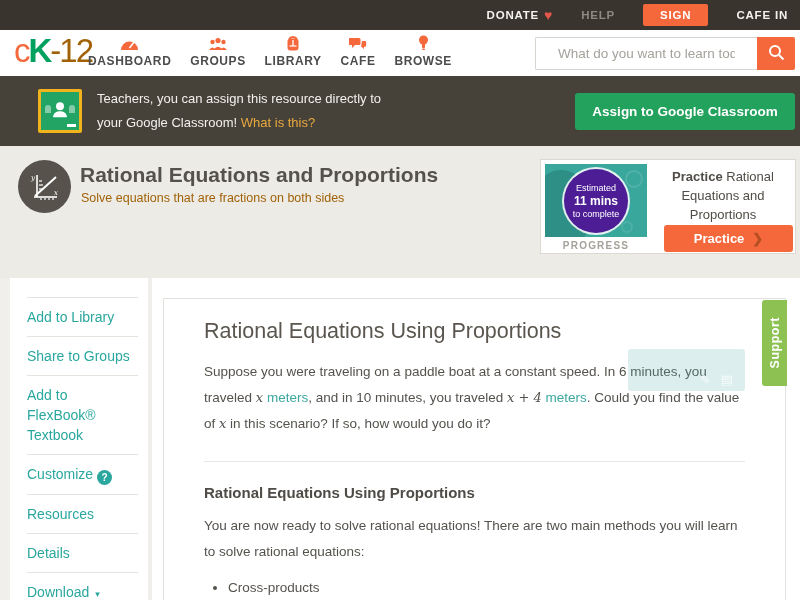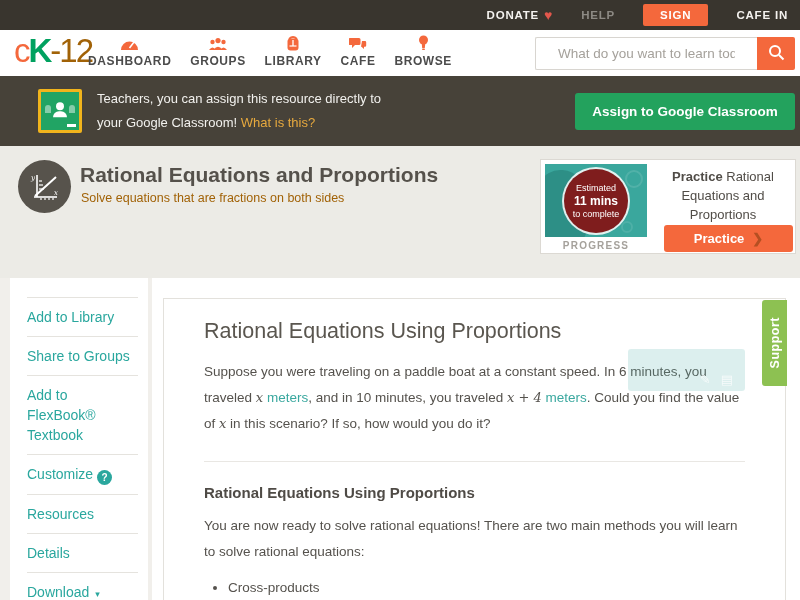--- a/index.html
+++ b/index.html
@@ -90,21 +90,21 @@
   }
   .pw-img {
     position:absolute; left:4px; top:4px; width:102px; height:73px;
     background:#3aa79d; overflow:hidden; cursor:pointer;
   }
   .pw-head-sil { position:absolute; left:-14px; top:6px; width:58px; height:80px; background:#2d8f86; border-radius:50% 46% 40% 40%; }
   .pw-deco1 { position:absolute; right:4px; top:6px; width:18px; height:18px; border:2px solid rgba(255,255,255,.12); border-radius:50%; }
   .pw-deco2 { position:absolute; right:14px; bottom:4px; width:12px; height:12px; border:2px solid rgba(255,255,255,.10); border-radius:50%; }
   .pw-badge {
     position:absolute; left:50%; top:50%; transform:translate(-50%,-50%);
-    width:64px; height:64px; border-radius:50%; background:#7f1d1d;
+    width:64px; height:64px; border-radius:50%; background:#4c1d95;
     box-shadow:0 0 0 2px rgba(255,255,255,.85);
     display:flex; flex-direction:column; align-items:center; justify-content:center;
     color:#fff; text-align:center;
   }
   .pw-badge .b1 { font-size:9px; }
   .pw-badge .b2 { font-size:12px; font-weight:bold; margin:1px 0; }
   .pw-progress {
     position:absolute; left:4px; top:80px; width:102px; text-align:center;
     font-size:10px; font-weight:bold; letter-spacing:1.2px; color:#a5a19b;
   }

